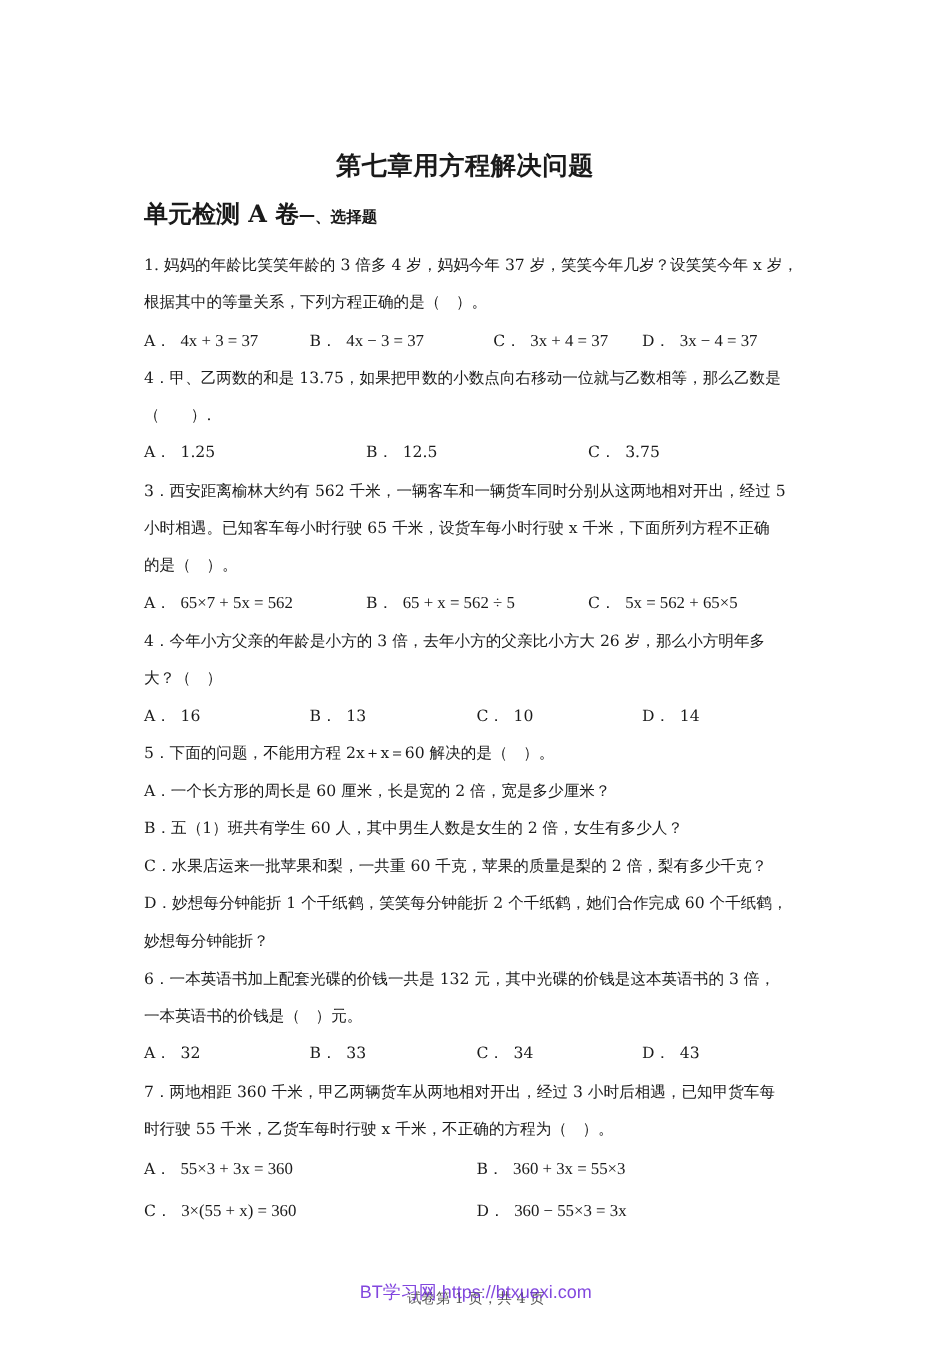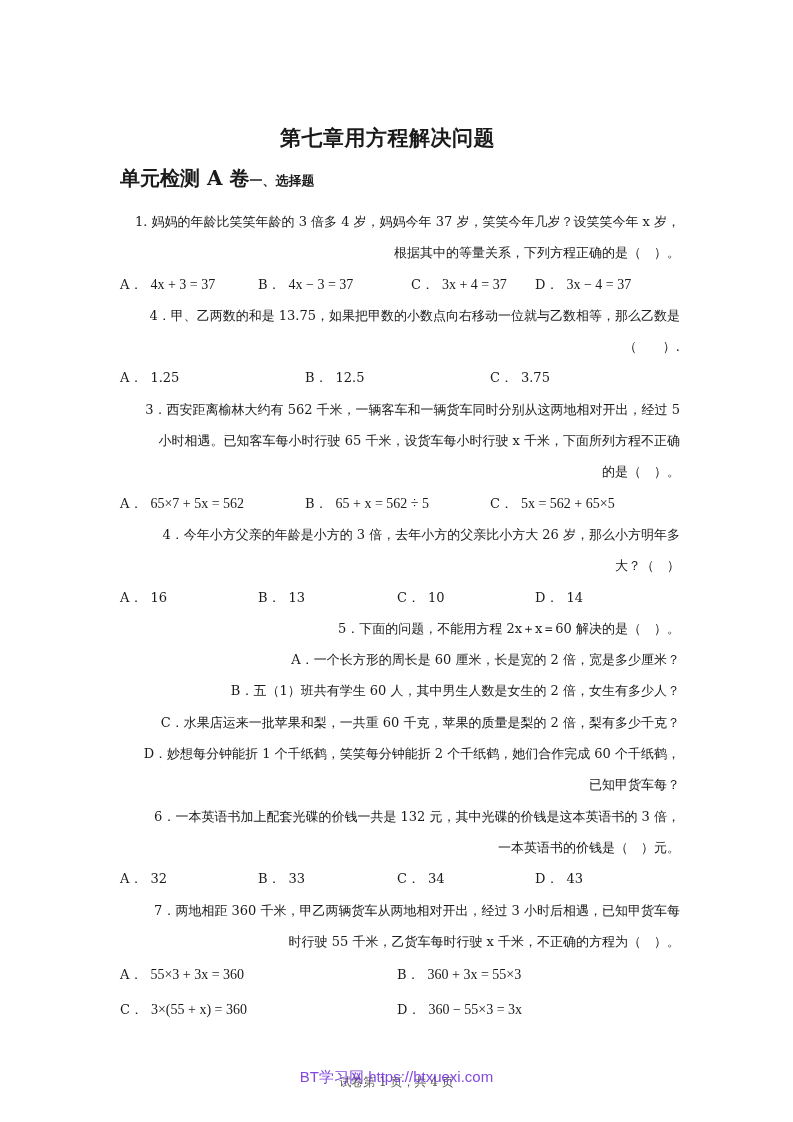--- a/index.html
+++ b/index.html
@@ -3,21 +3,21 @@
 <meta charset="utf-8">
 <style>
   html, body { margin:0; padding:0; background:#ffffff; }
   body { width:793px; height:1122px; position:relative; overflow:hidden;
          font-family:"DejaVu Serif","Liberation Serif",serif; color:#1a1a1a; }
   .page { position:absolute; left:0; top:0; width:793px; height:1122px; background:#fff; }
   .title { position:absolute; top:124px; left:0; width:775px; text-align:center;
            font-size:21px; font-weight:bold; letter-spacing:0.5px; }
   .section { position:absolute; top:165px; left:120px; font-size:20px; font-weight:bold; white-space:nowrap; }
   .section .sub { font-size:13px; font-weight:bold; }
-  .content { position:absolute; top:206px; left:120px; width:560px;text-align:right; }
+  .content { position:absolute; top:206px; left:120px; width:560px; }
   .line { font-size:13px; line-height:31.3px; height:31.3px; white-space:nowrap; }
   .opts { position:relative; height:31.3px; font-size:13px; line-height:31.3px; }
   .opt { position:absolute; top:0; white-space:nowrap; }
   .opt .lbl { margin-right:8px; }
   .math { font-family:"Liberation Serif","DejaVu Serif",serif; font-size:14px; }
   .footer { position:absolute; top:1068px; left:0; width:793px; height:30px; }
   .footer .pg { position:absolute; left:0; width:793px; top:6px; text-align:center; font-size:12px; color:#555; }
   .footer .wm { position:absolute; left:0; width:793px; top:0; text-align:center;
                 font-family:Liberation Sans, sans-serif; font-size:15px; color:#6d28d9; opacity:0.85; }
 </style>
@@ -74,21 +74,21 @@
         <span class="opt" style="left:415px"><span class="lbl">D．</span><span>14</span></span>
       </div>
     </div>
 
     <div>
       <div class="line">5．下面的问题，不能用方程 2x＋x＝60 解决的是（　）。</div>
       <div class="line">A．一个长方形的周长是 60 厘米，长是宽的 2 倍，宽是多少厘米？</div>
       <div class="line">B．五（1）班共有学生 60 人，其中男生人数是女生的 2 倍，女生有多少人？</div>
       <div class="line">C．水果店运来一批苹果和梨，一共重 60 千克，苹果的质量是梨的 2 倍，梨有多少千克？</div>
       <div class="line">D．妙想每分钟能折 1 个千纸鹤，笑笑每分钟能折 2 个千纸鹤，她们合作完成 60 个千纸鹤，</div>
-      <div class="line">已知甲货车每？</div>
+      <div class="line">妙想每分钟能折？</div>
     </div>
 
     <div>
       <div class="line">6．一本英语书加上配套光碟的价钱一共是 132 元，其中光碟的价钱是这本英语书的 3 倍，</div>
       <div class="line">一本英语书的价钱是（　）元。</div>
       <div class="opts">
         <span class="opt" style="left:0"><span class="lbl">A．</span><span>32</span></span>
         <span class="opt" style="left:138px"><span class="lbl">B．</span><span>33</span></span>
         <span class="opt" style="left:277px"><span class="lbl">C．</span><span>34</span></span>
         <span class="opt" style="left:415px"><span class="lbl">D．</span><span>43</span></span>

